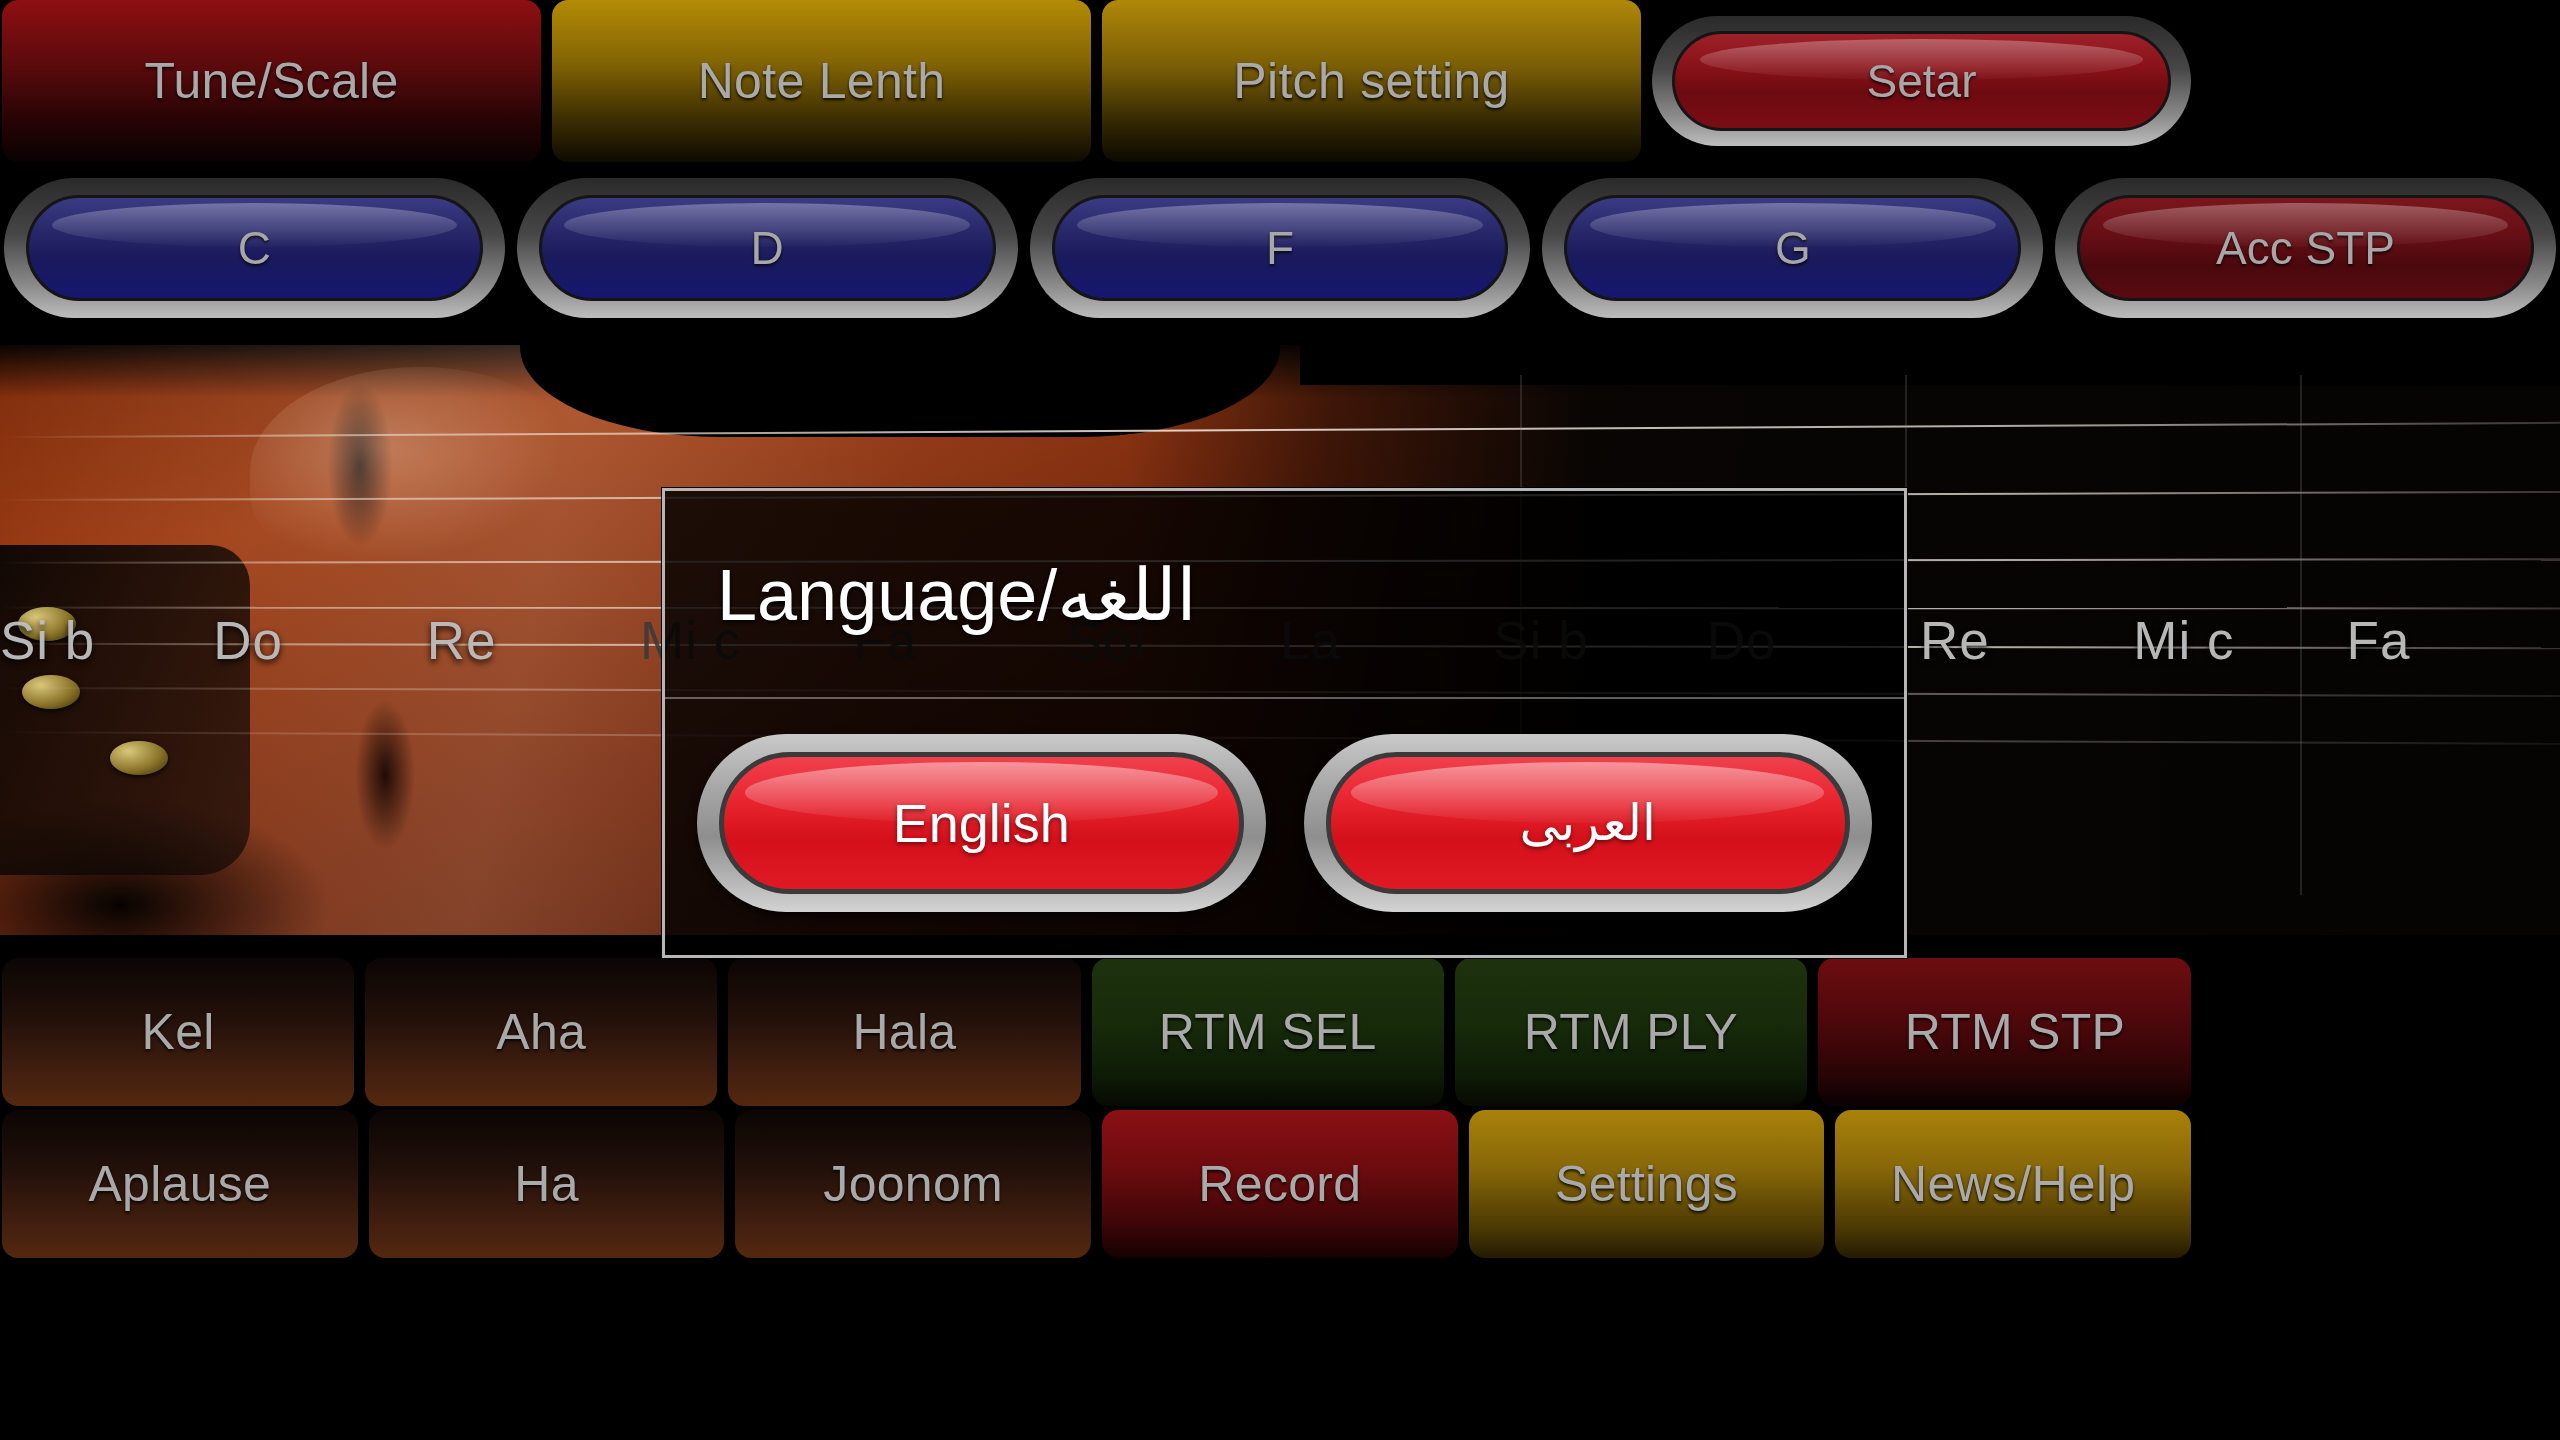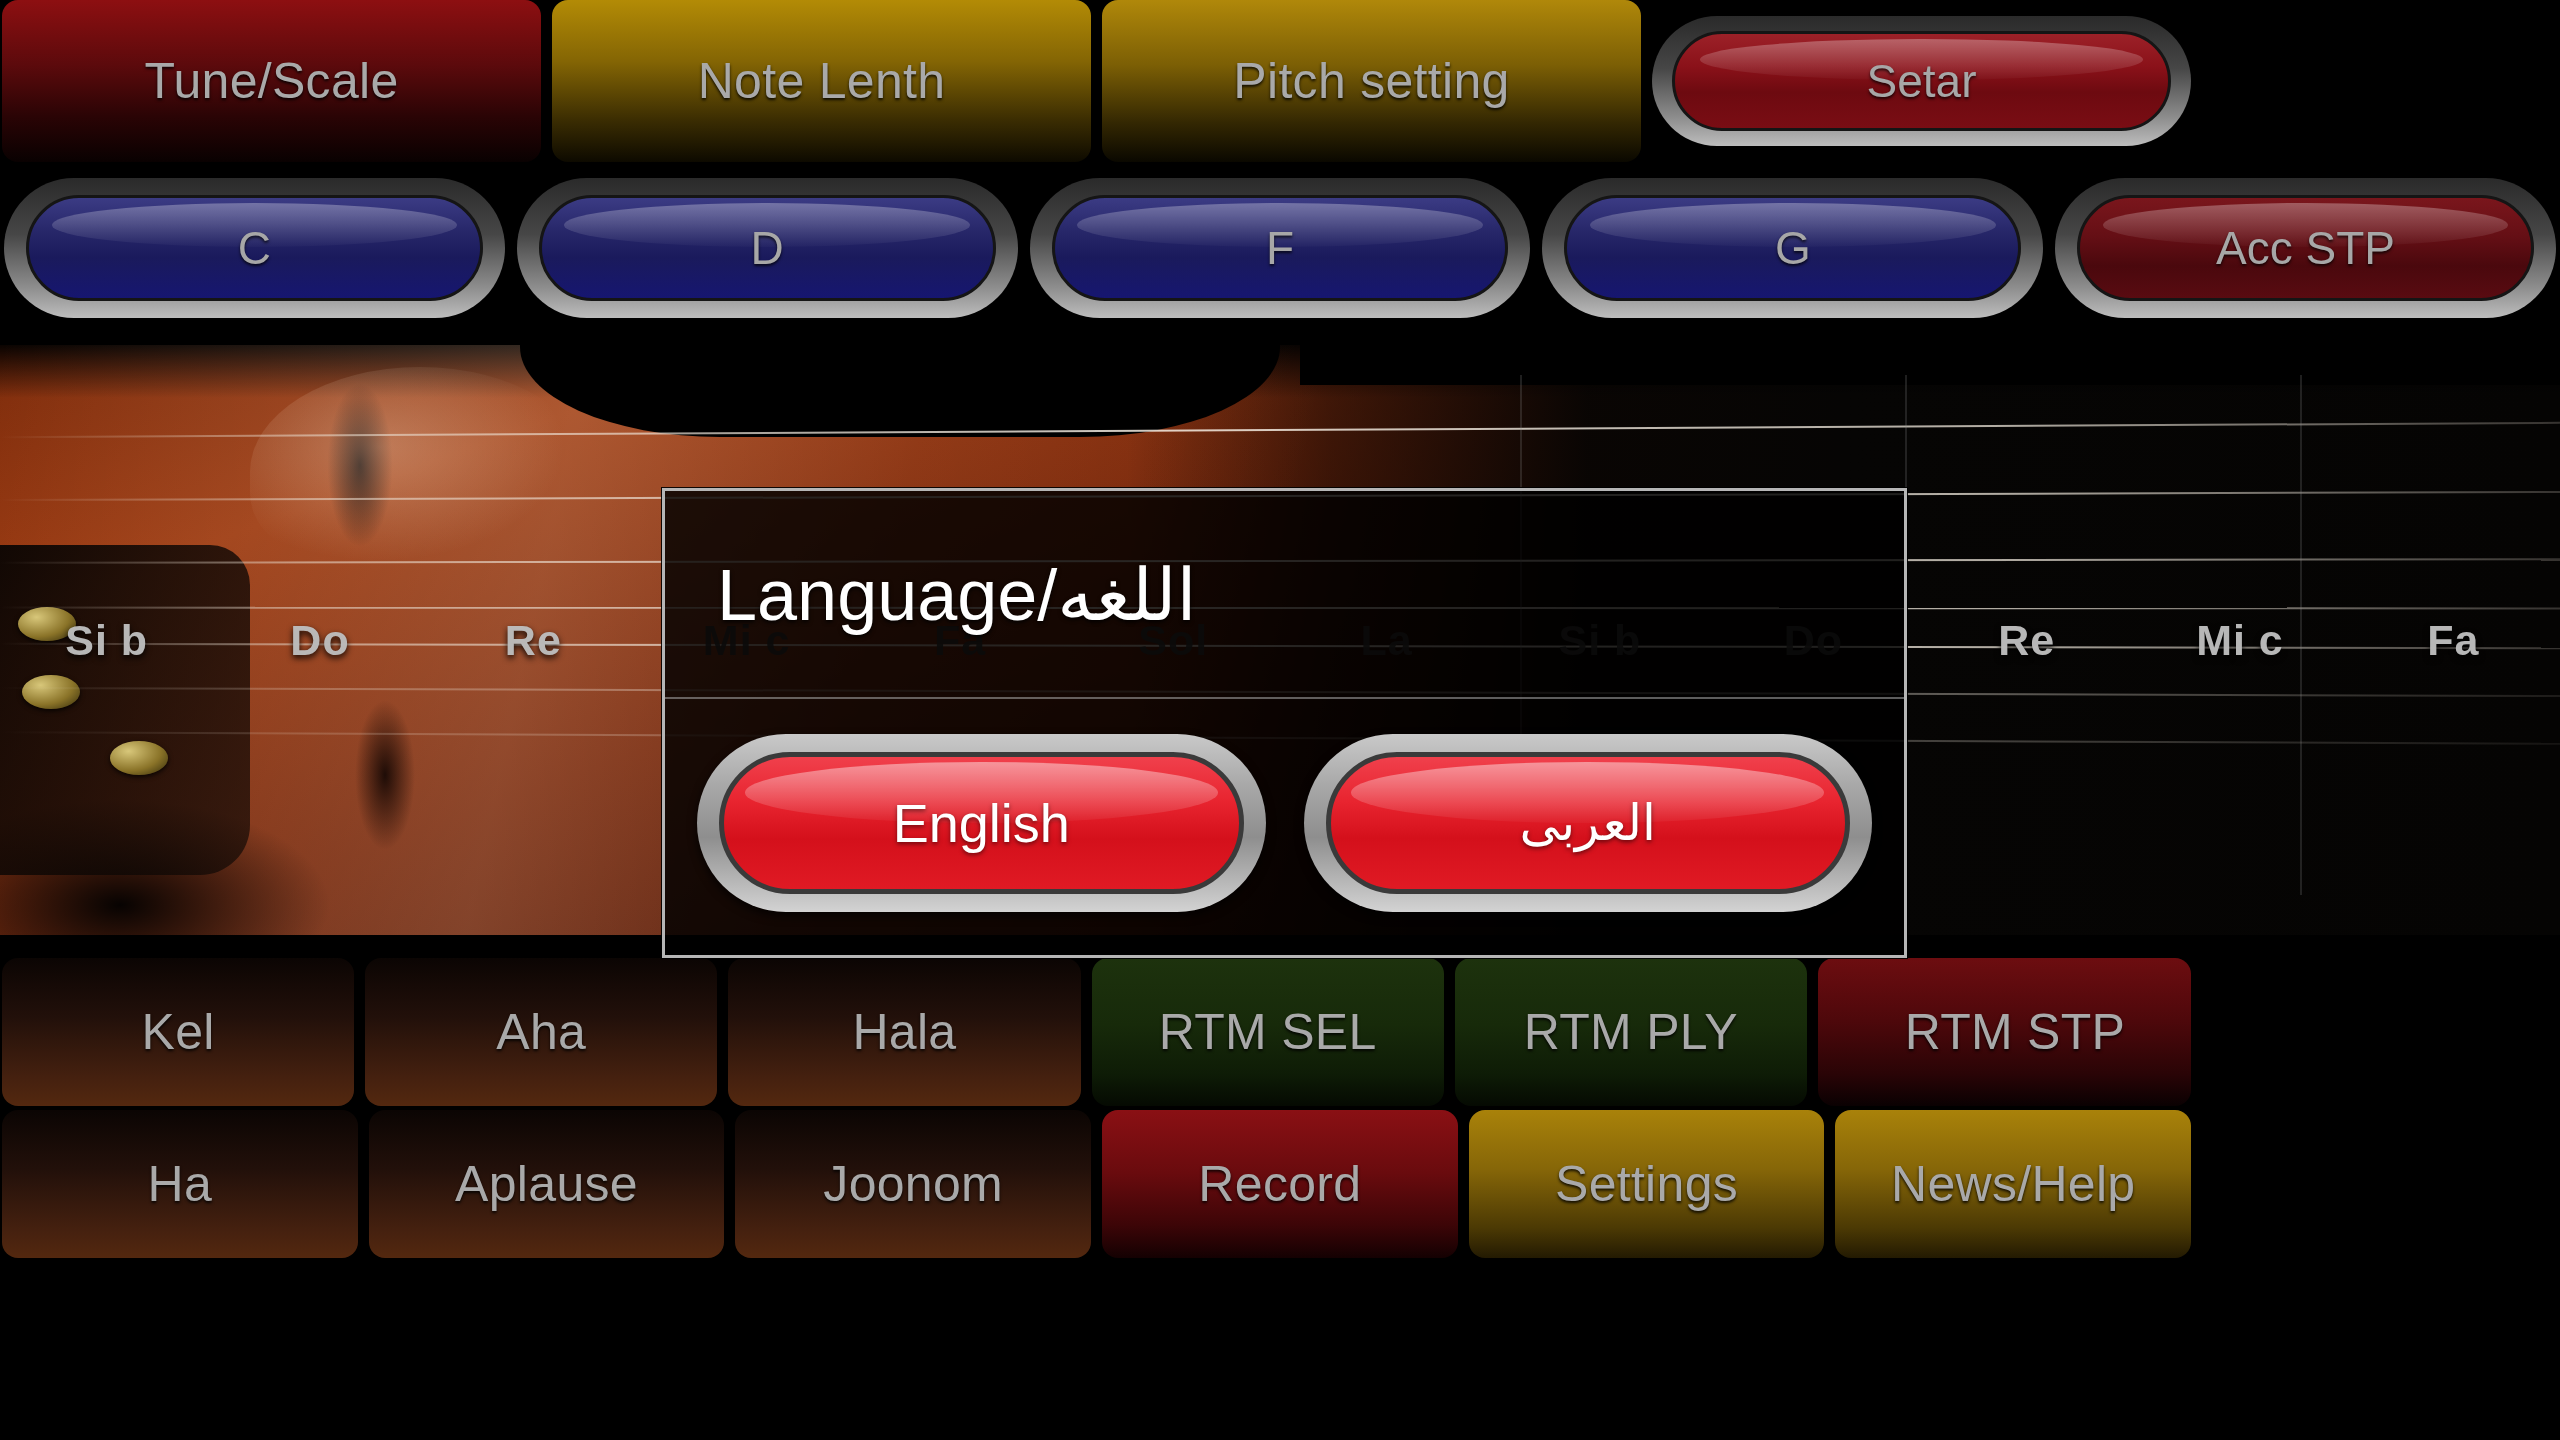--- a/index.html
+++ b/index.html
@@ -198,23 +198,23 @@
   #notes {
     position: absolute;
     top: 0; left: 0;
     width: 2560px; height: 590px;
     display: flex;
     align-items: center;
     pointer-events: none;
   }
   .note {
     flex: 1 1 0;
-    text-align: center;
-    font-size: 43px;
-    font-weight: bold;
+    text-align: left;
+    font-size: 53px;
+    font-weight: normal;
     color: rgba(175,175,175,0.93);
     text-shadow: 0 3px 6px rgba(0,0,0,0.9);
     letter-spacing: 1px;
   }
   .note.dim { color: rgba(60,58,56,0.9); text-shadow: none; }
   .note.bright { color: rgba(190,190,190,0.96); }
 
   
   .fret {
     position: absolute;
@@ -420,24 +420,24 @@
       <div class="flatbtn flat-green">
         <span>RTM PLY</span>
       </div>
       <div class="flatbtn flat-darkred">
         <span>RTM STP</span>
       </div>
     </div>
 
   <div class="row-flat" id="row4">
       <div class="flatbtn flat-brown">
+        <span>Aplause</span>
+      </div>
+      <div class="flatbtn flat-brown">
         <span>Ha</span>
-      </div>
-      <div class="flatbtn flat-brown">
-        <span>Aplause</span>
       </div>
       <div class="flatbtn flat-brown">
         <span>Joonom</span>
       </div>
       <div class="flatbtn flat-red2">
         <span>Record</span>
       </div>
       <div class="flatbtn flat-gold3">
         <span>Settings</span>
       </div>

